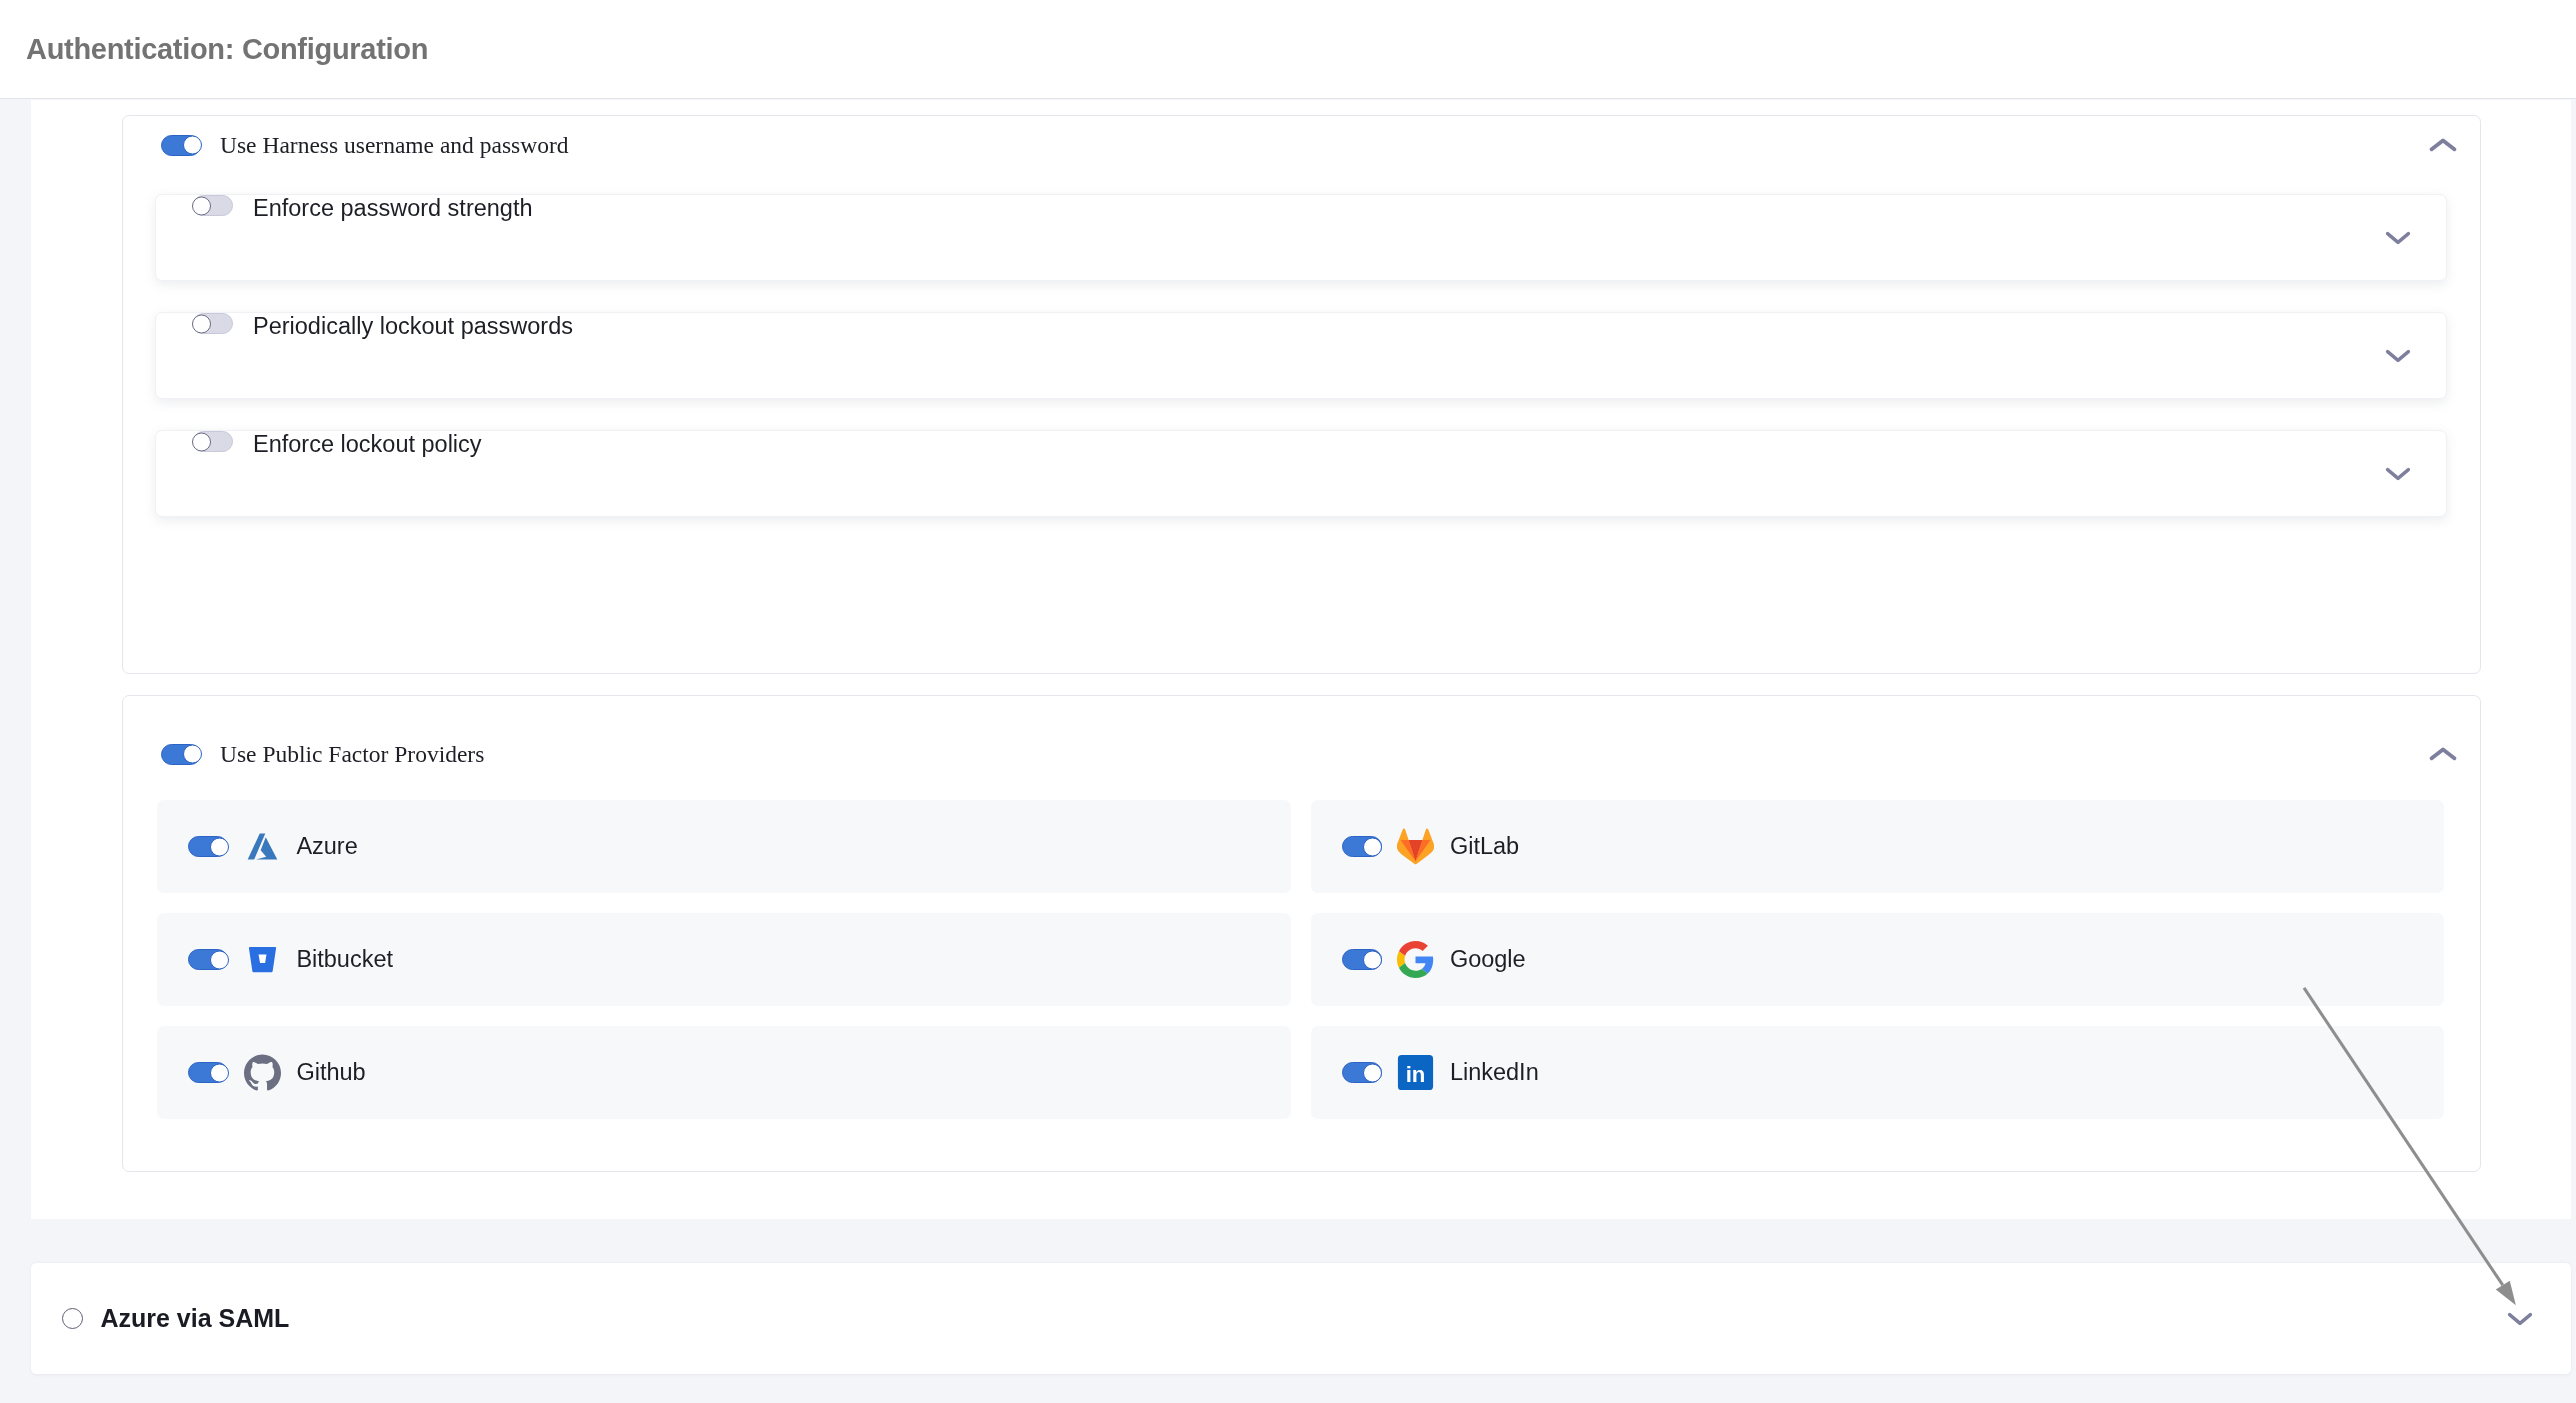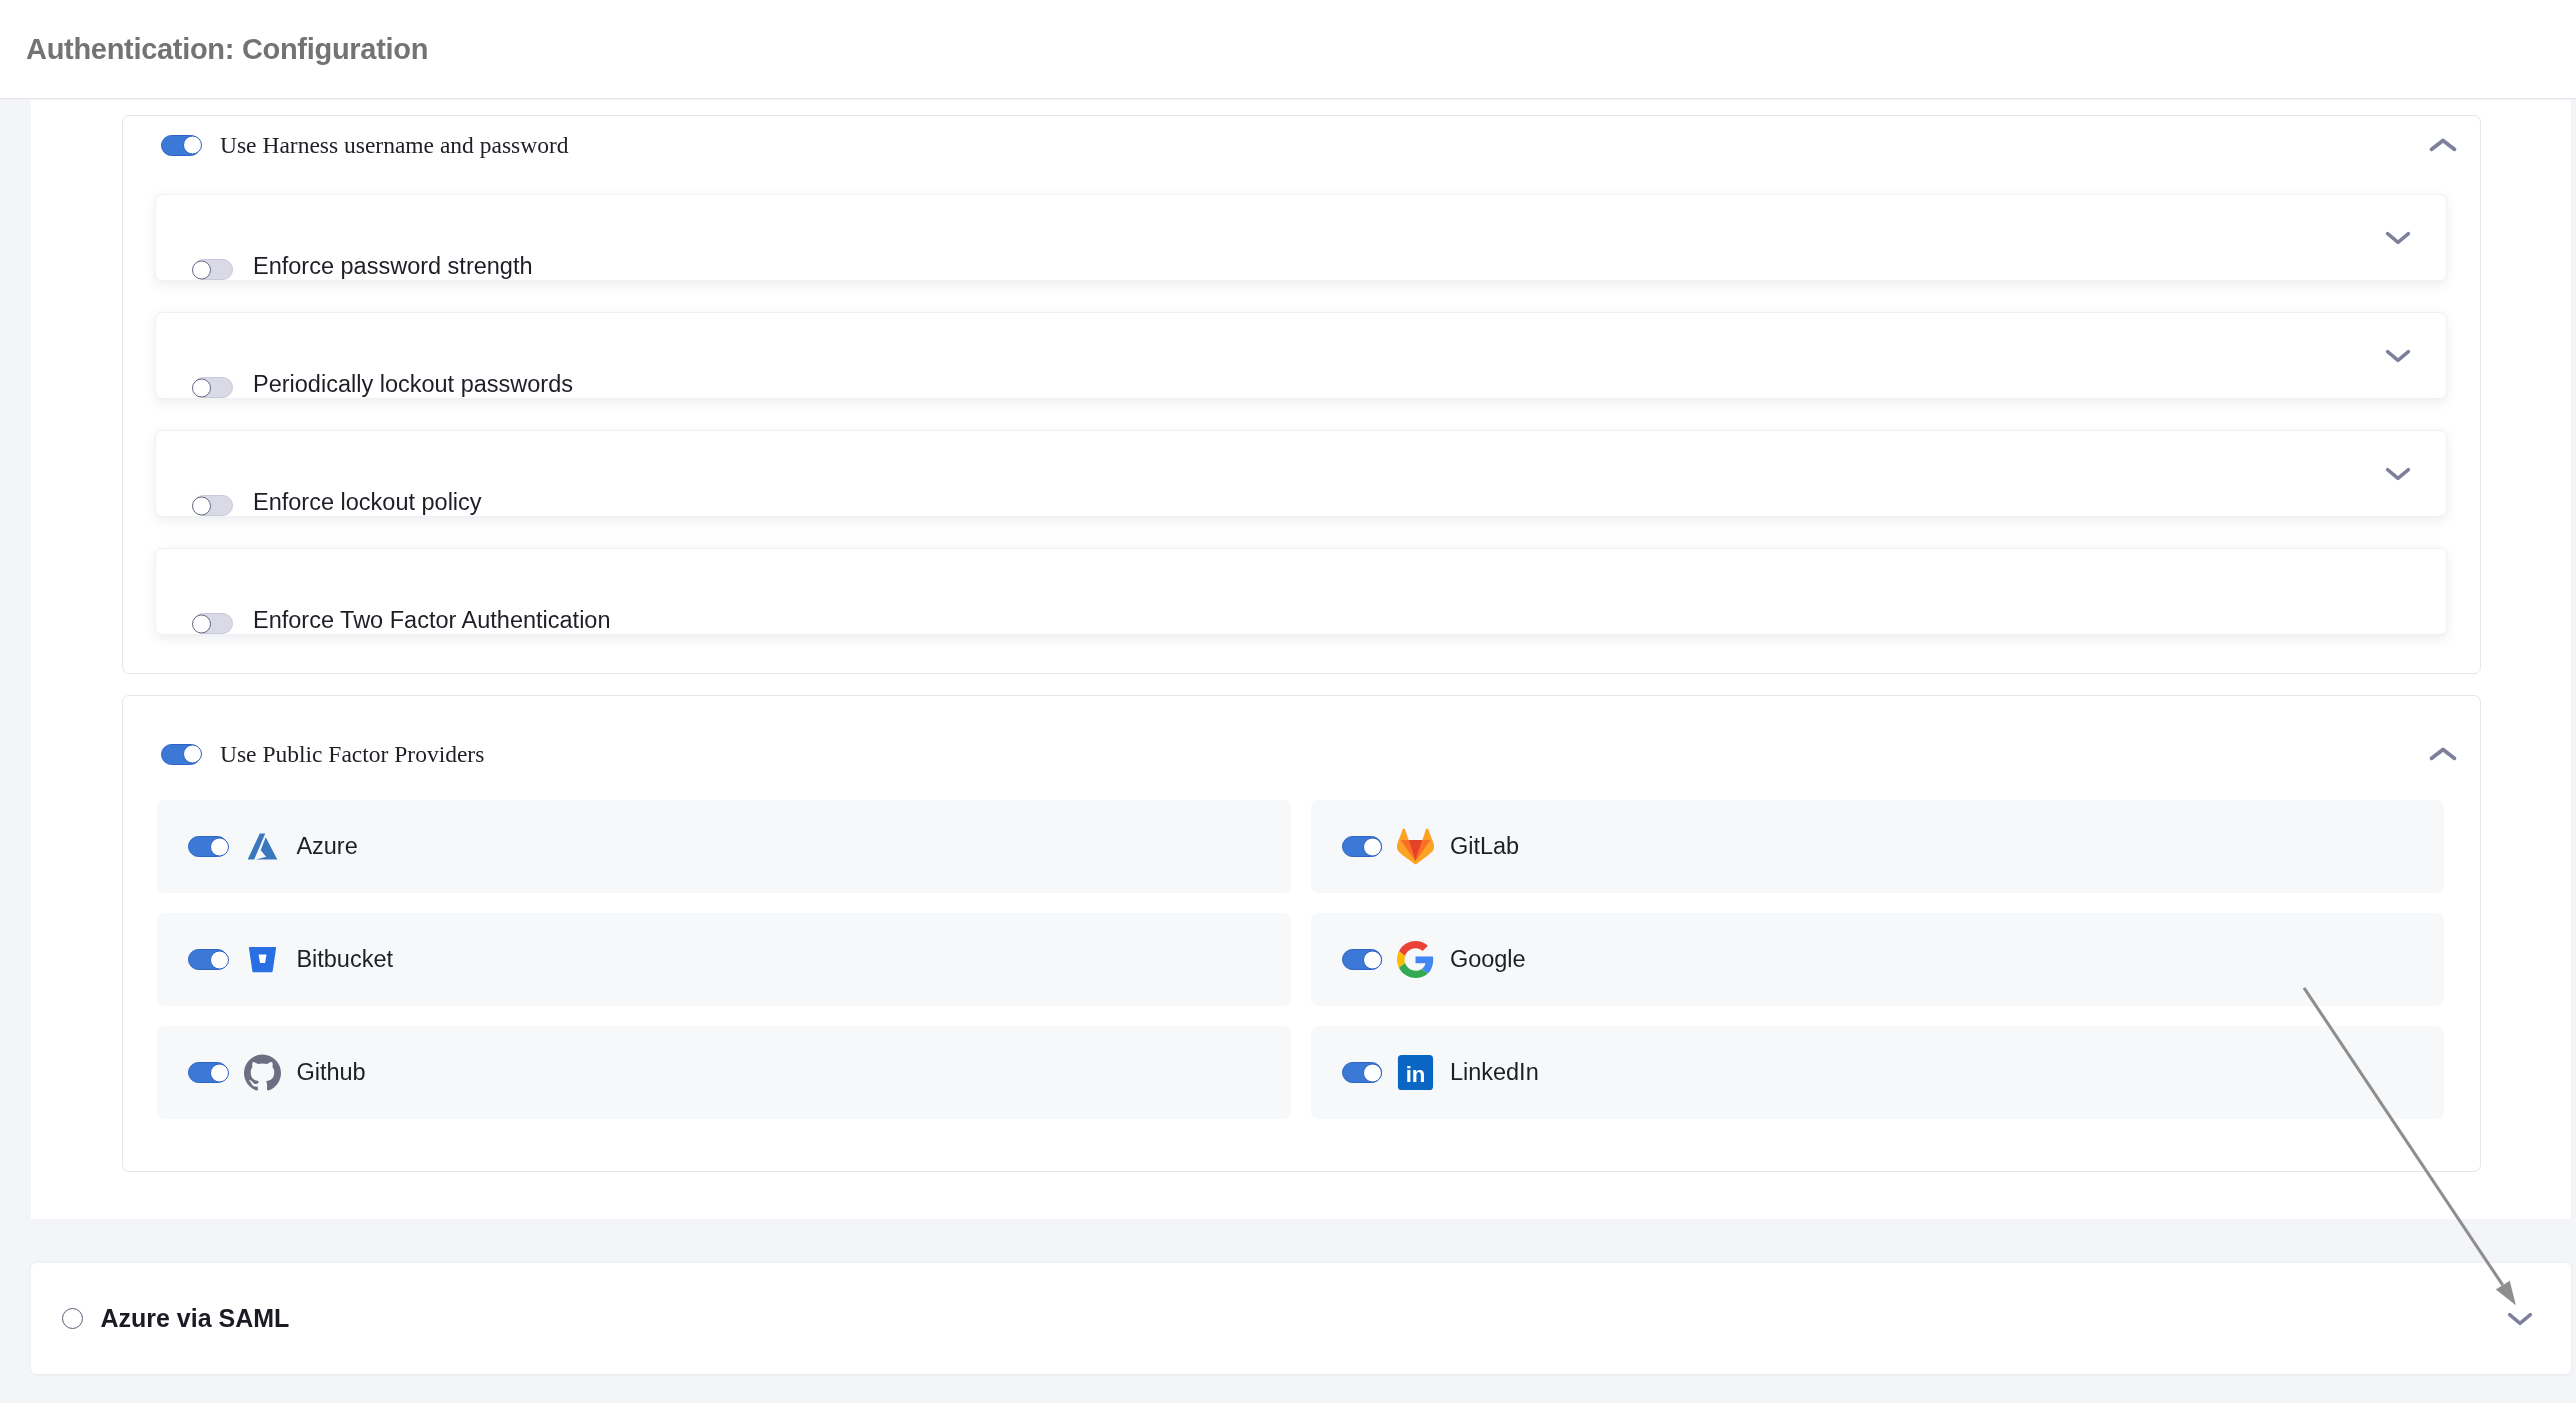--- a/index.html
+++ b/index.html
@@ -62,21 +62,21 @@
   .toggle.on .knob  { right:-1.7px; border:1.7px solid #2d63c4; }
   .toggle.off { background:#d9dae6; border:0.9px solid #c7c8d9; }
   .toggle.off .knob { left:-1.7px;  border:1.7px solid #686a82; }
 
   
   .option-list { position:absolute; left:32px; top:78px; width:2292px; }
   .option-card {
     position:relative; height:87px; margin-bottom:31px;
     background:#ffffff; border:0.9px solid #f0f1f5; border-radius:7px;
     box-shadow:0 3.5px 10.5px rgba(110,112,130,0.12);
-    display:flex; align-items:flex-end; padding-left:37px;
+    display:flex; align-items:flex-start; padding-left:37px;
   }
   .option-label { font-size:23.5px; margin-left:20px; }
   .option-chevron {
     position:absolute; right:35px; top:50%; transform:translateY(-50%);
     width:26px; height:14px; cursor:pointer;
   }
 
   
   .providers {
     position:absolute; left:34px; top:104px; right:36px;
@@ -157,27 +157,20 @@
       <div class="option-card">
         <div class="toggle off">
             <div class="knob"></div>
           </div>
         <span class="option-label">Enforce lockout policy</span>
         <svg class="option-chevron" viewBox="0 0 30 16">
           <polyline points="3,3 15,13 27,3" fill="none" stroke="#7e7f9c" stroke-width="4" stroke-linecap="round" stroke-linejoin="round"></polyline>
         </svg>
       </div>
 
-      <div class="option-card">
-        <div class="toggle off">
-            <div class="knob"></div>
-          </div>
-        <span class="option-label">Enforce Two Factor Authentication</span>
-
-      </div>
 
     </div>
   </div>
 
   <div class="group-card oauth">
     <div class="group-head">
       <div class="toggle on">
           <div class="knob"></div>
         </div>
       <span class="group-title">Use Public Factor Providers</span>

